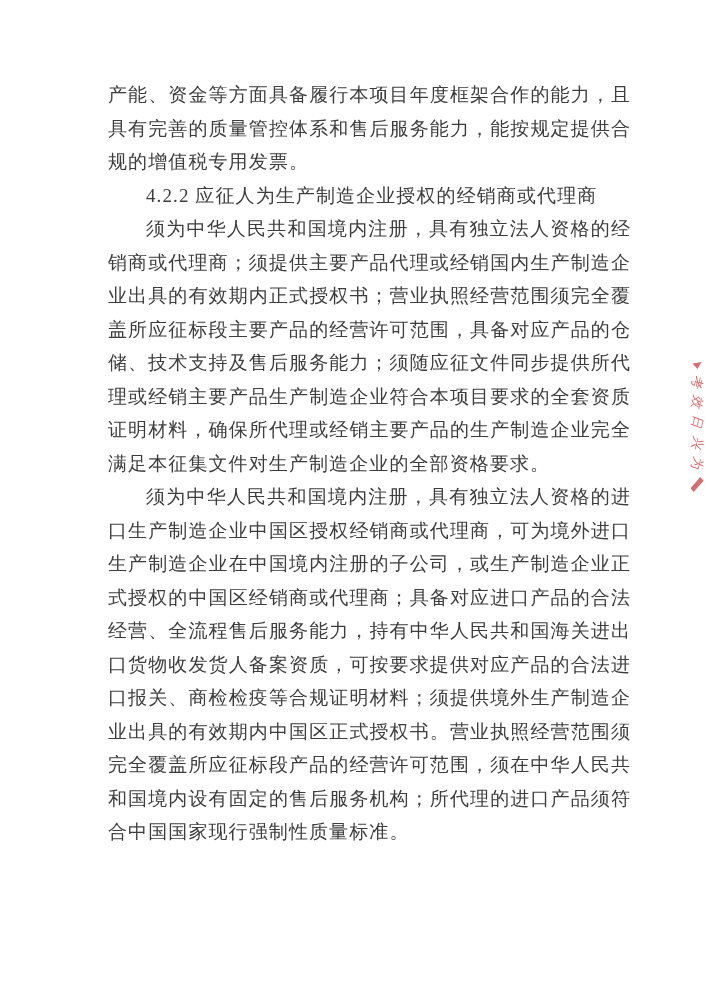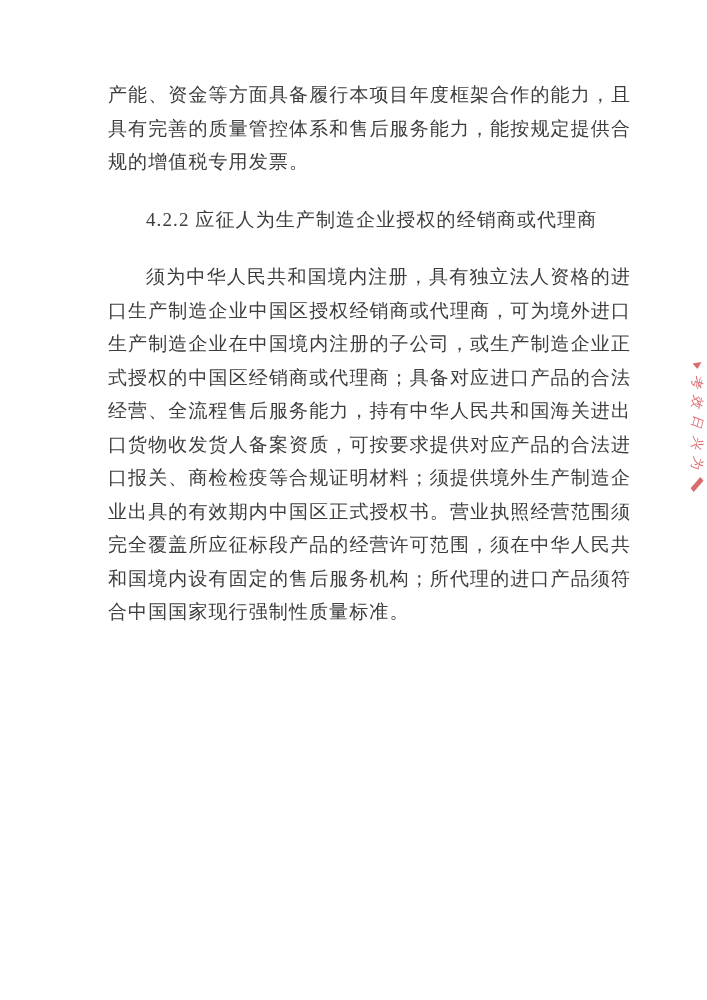--- a/index.html
+++ b/index.html
@@ -25,21 +25,20 @@
     margin: 0;
     font-size: 19px;
     line-height: 33.5px;
     letter-spacing: 1.1px;
     color: #3d3d3d;
     text-align: justify;
     text-justify: inter-character;
   }
   .para.indent {
     text-indent: 2em;
-    margin-top: 24px;
   }
   .heading {
     font-weight: normal; 
   }
   
   .seal {
     position: absolute;
     right: -3px;
     top: 362px;
     width: 26px;
@@ -84,20 +83,21 @@
   }
 </style>
 </head>
 <body>
 
 <div class="page">
 
   <div class="textblock">
     <p class="para">产能、资金等方面具备履行本项目年度框架合作的能力，且具有完善的质量管控体系和售后服务能力，能按规定提供合规的增值税专用发票。</p>
     <p class="para indent heading">4.2.2 应征人为生产制造企业授权的经销商或代理商</p>
+    <p class="para indent">须为中华人民共和国境内注册，具有独立法人资格的经销商或代理商；须提供主要产品代理或经销国内生产制造企业出具的有效期内正式授权书；营业执照经营范围须完全覆盖所应征标段主要产品的经营许可范围，具备对应产品的仓储、技术支持及售后服务能力；须随应征文件同步提供所代理或经销主要产品生产制造企业符合本项目要求的全套资质证明材料，确保所代理或经销主要产品的生产制造企业完全满足本征集文件对生产制造企业的全部资格要求。</p>
     <p class="para indent">须为中华人民共和国境内注册，具有独立法人资格的进口生产制造企业中国区授权经销商或代理商，可为境外进口生产制造企业在中国境内注册的子公司，或生产制造企业正式授权的中国区经销商或代理商；具备对应进口产品的合法经营、全流程售后服务能力，持有中华人民共和国海关进出口货物收发货人备案资质，可按要求提供对应产品的合法进口报关、商检检疫等合规证明材料；须提供境外生产制造企业出具的有效期内中国区正式授权书。营业执照经营范围须完全覆盖所应征标段产品的经营许可范围，须在中华人民共和国境内设有固定的售后服务机构；所代理的进口产品须符合中国国家现行强制性质量标准。</p>
   </div>
 
   <div class="seal">
     <span class="seal-wedge-top"></span>
     <span class="seal-char">考</span>
     <span class="seal-char">效</span>
     <span class="seal-char">日</span>
     <span class="seal-char">兴</span>
     <span class="seal-char">为</span>

